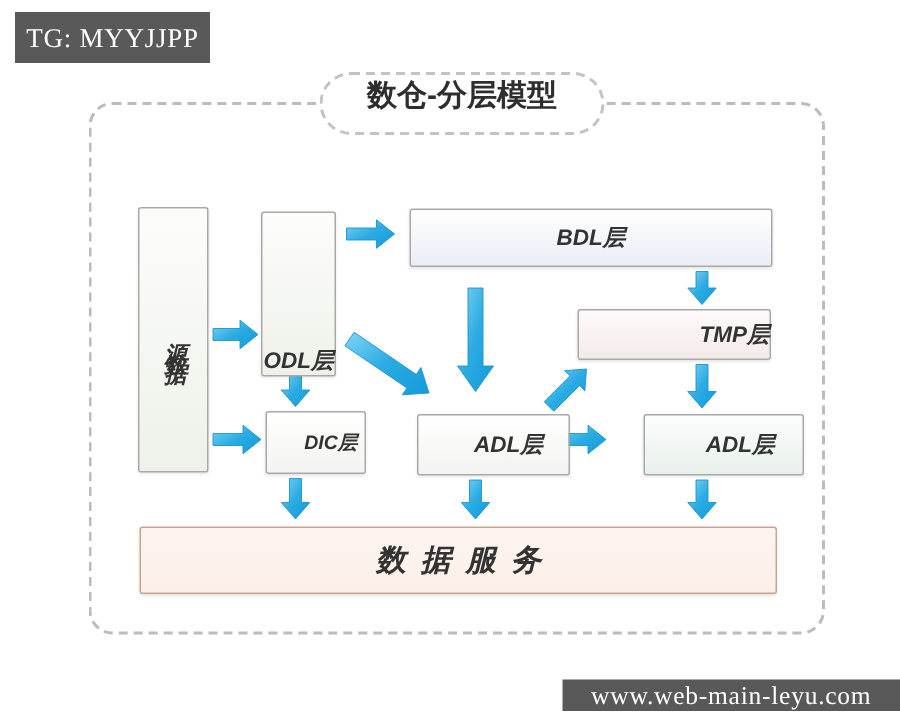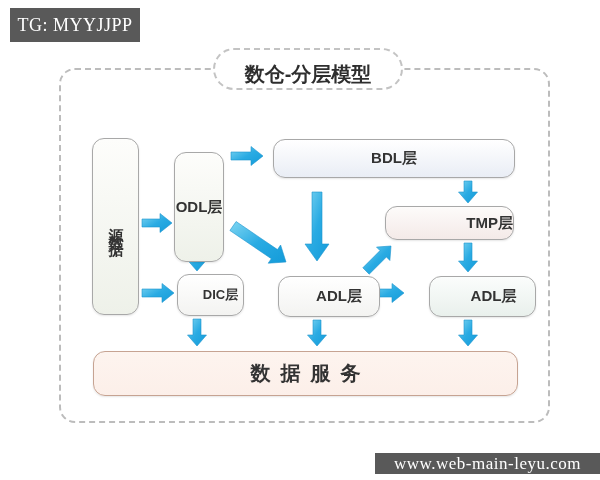--- a/index.html
+++ b/index.html
@@ -15,35 +15,35 @@
   }
   .badge-tl { left:10px; top:8px; width:130px; height:34px; }
   .badge-br { left:375px; top:453px; width:225px; height:21px; font-size:17px; }
   .container {
     position:absolute; left:59px; top:68px; width:487px; height:351px;
     border:2px dashed #bcbcbc; border-radius:16px; background:transparent;
   }
   .title-pill {
     position:absolute; left:213px; top:48px; width:186px; height:38px;
     background:#ffffff; border:2px dashed #c3c3c3; border-radius:22px;
-    display:flex; align-items:flex-end; justify-content:center;
+    display:flex; align-items:flex-start; justify-content:center;
     font-size:20px; font-weight:bold; color:#2e2e2e; z-index:3;
   }
   .box {
     position:absolute; display:flex; align-items:center; justify-content:center;
-    font-weight:bold; color:#333333; border:1px solid #a8a8a8; border-radius:12px;
-    box-shadow:0 1px 2px rgba(0,0,0,0.10); z-index:2; font-size:15px;
+    font-weight:bold; color:#333333; border:1px solid #a8a8a8; border-radius:2px;
+    box-shadow:0 1px 2px rgba(0,0,0,0.10); z-index:2; font-size:15px;font-style:italic;
   }
   .tint-green { background:linear-gradient(180deg,#fdfdfb 0%,#eef1e9 100%); }
   .tint-blue  { background:linear-gradient(180deg,#ffffff 0%,#e9edf5 100%); }
   .tint-pink  { background:linear-gradient(180deg,#fdfbfa 0%,#f4eae8 100%); }
   .tint-plain { background:linear-gradient(180deg,#ffffff 0%,#f3f3f1 100%);padding-left:20px; }
   .tint-mint  { background:linear-gradient(180deg,#fbfdfc 0%,#e9f0ec 100%);padding-left:22px; }
   .box-source { left:92px;  top:138px; width:45px;  height:175px; }
-  .box-odl    { left:174px; top:152px; width:48px;  height:108px; }
+  .box-odl    { left:174px; top:141px; width:48px;  height:108px;align-items:flex-end; }
   .box-bdl    { left:273px; top:139px; width:240px; height:37px;  }
   .box-tmp    { left:385px; top:206px; width:127px; height:32px;justify-content:flex-end;  }
   .box-dic    { left:177px; top:274px; width:45px;  height:40px; font-size:13px; }
   .box-idl    { left:278px; top:276px; width:80px;  height:39px;  }
   .box-adl    { left:429px; top:276px; width:83px;  height:39px;  }
   .box-service {
     left:93px; top:351px; width:423px; height:43px;
     background:linear-gradient(180deg,#fdf4ef 0%,#fcefe9 100%);
     border:1px solid #c6a392; font-size:20px;
     letter-spacing:10px; text-indent:10px;

